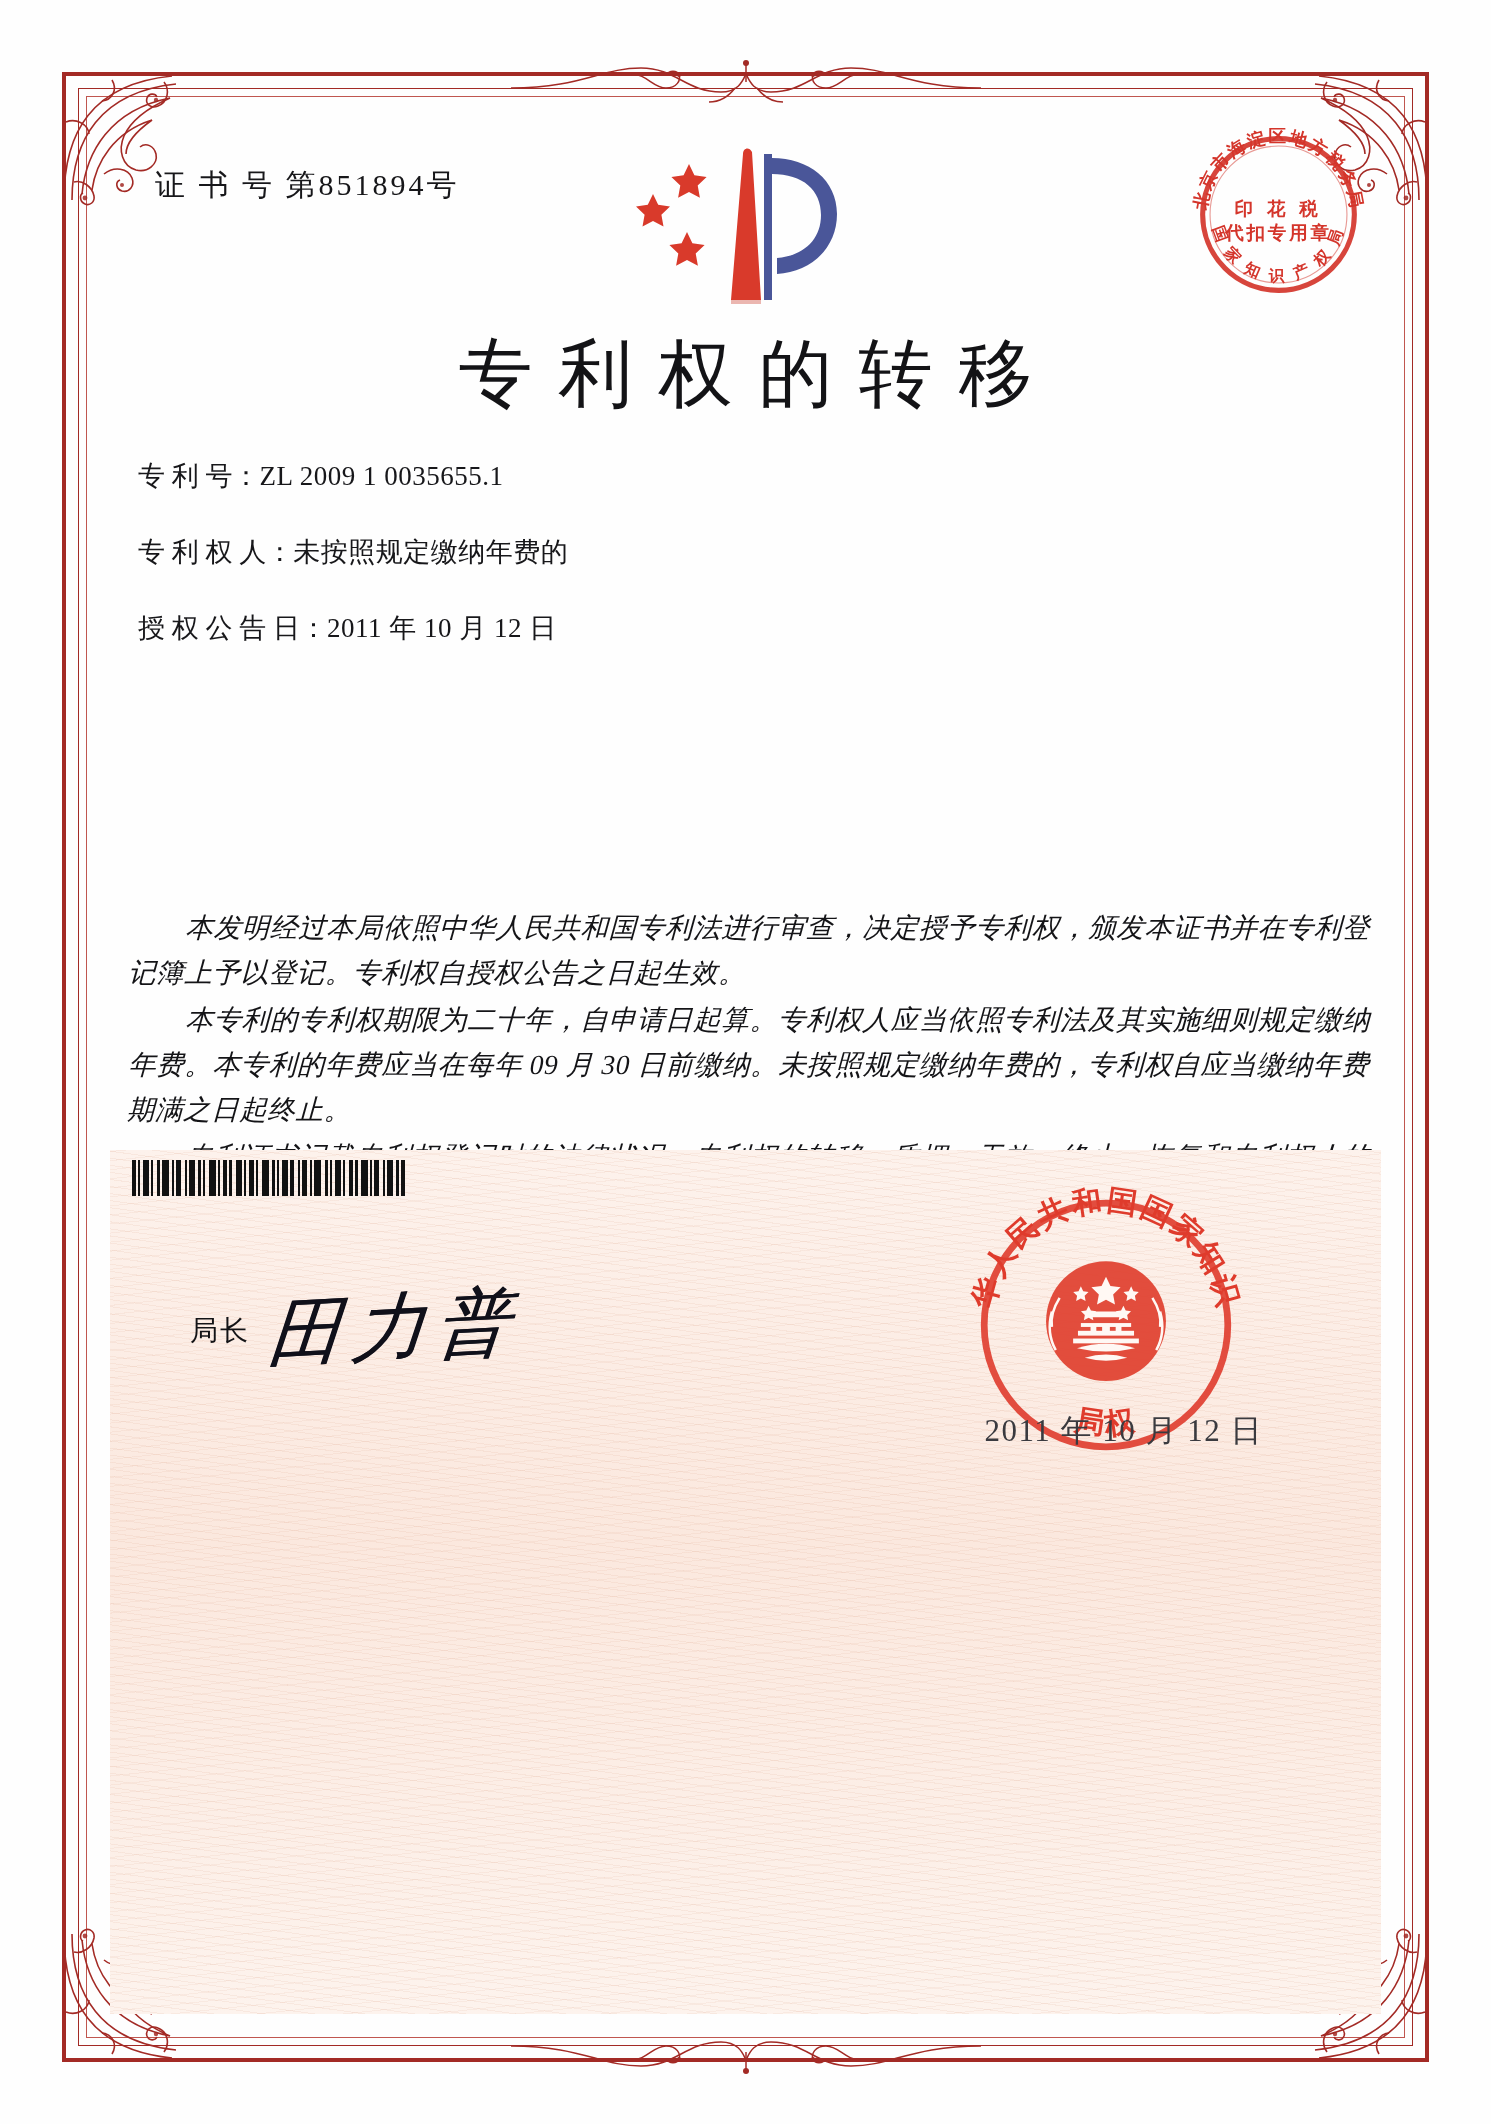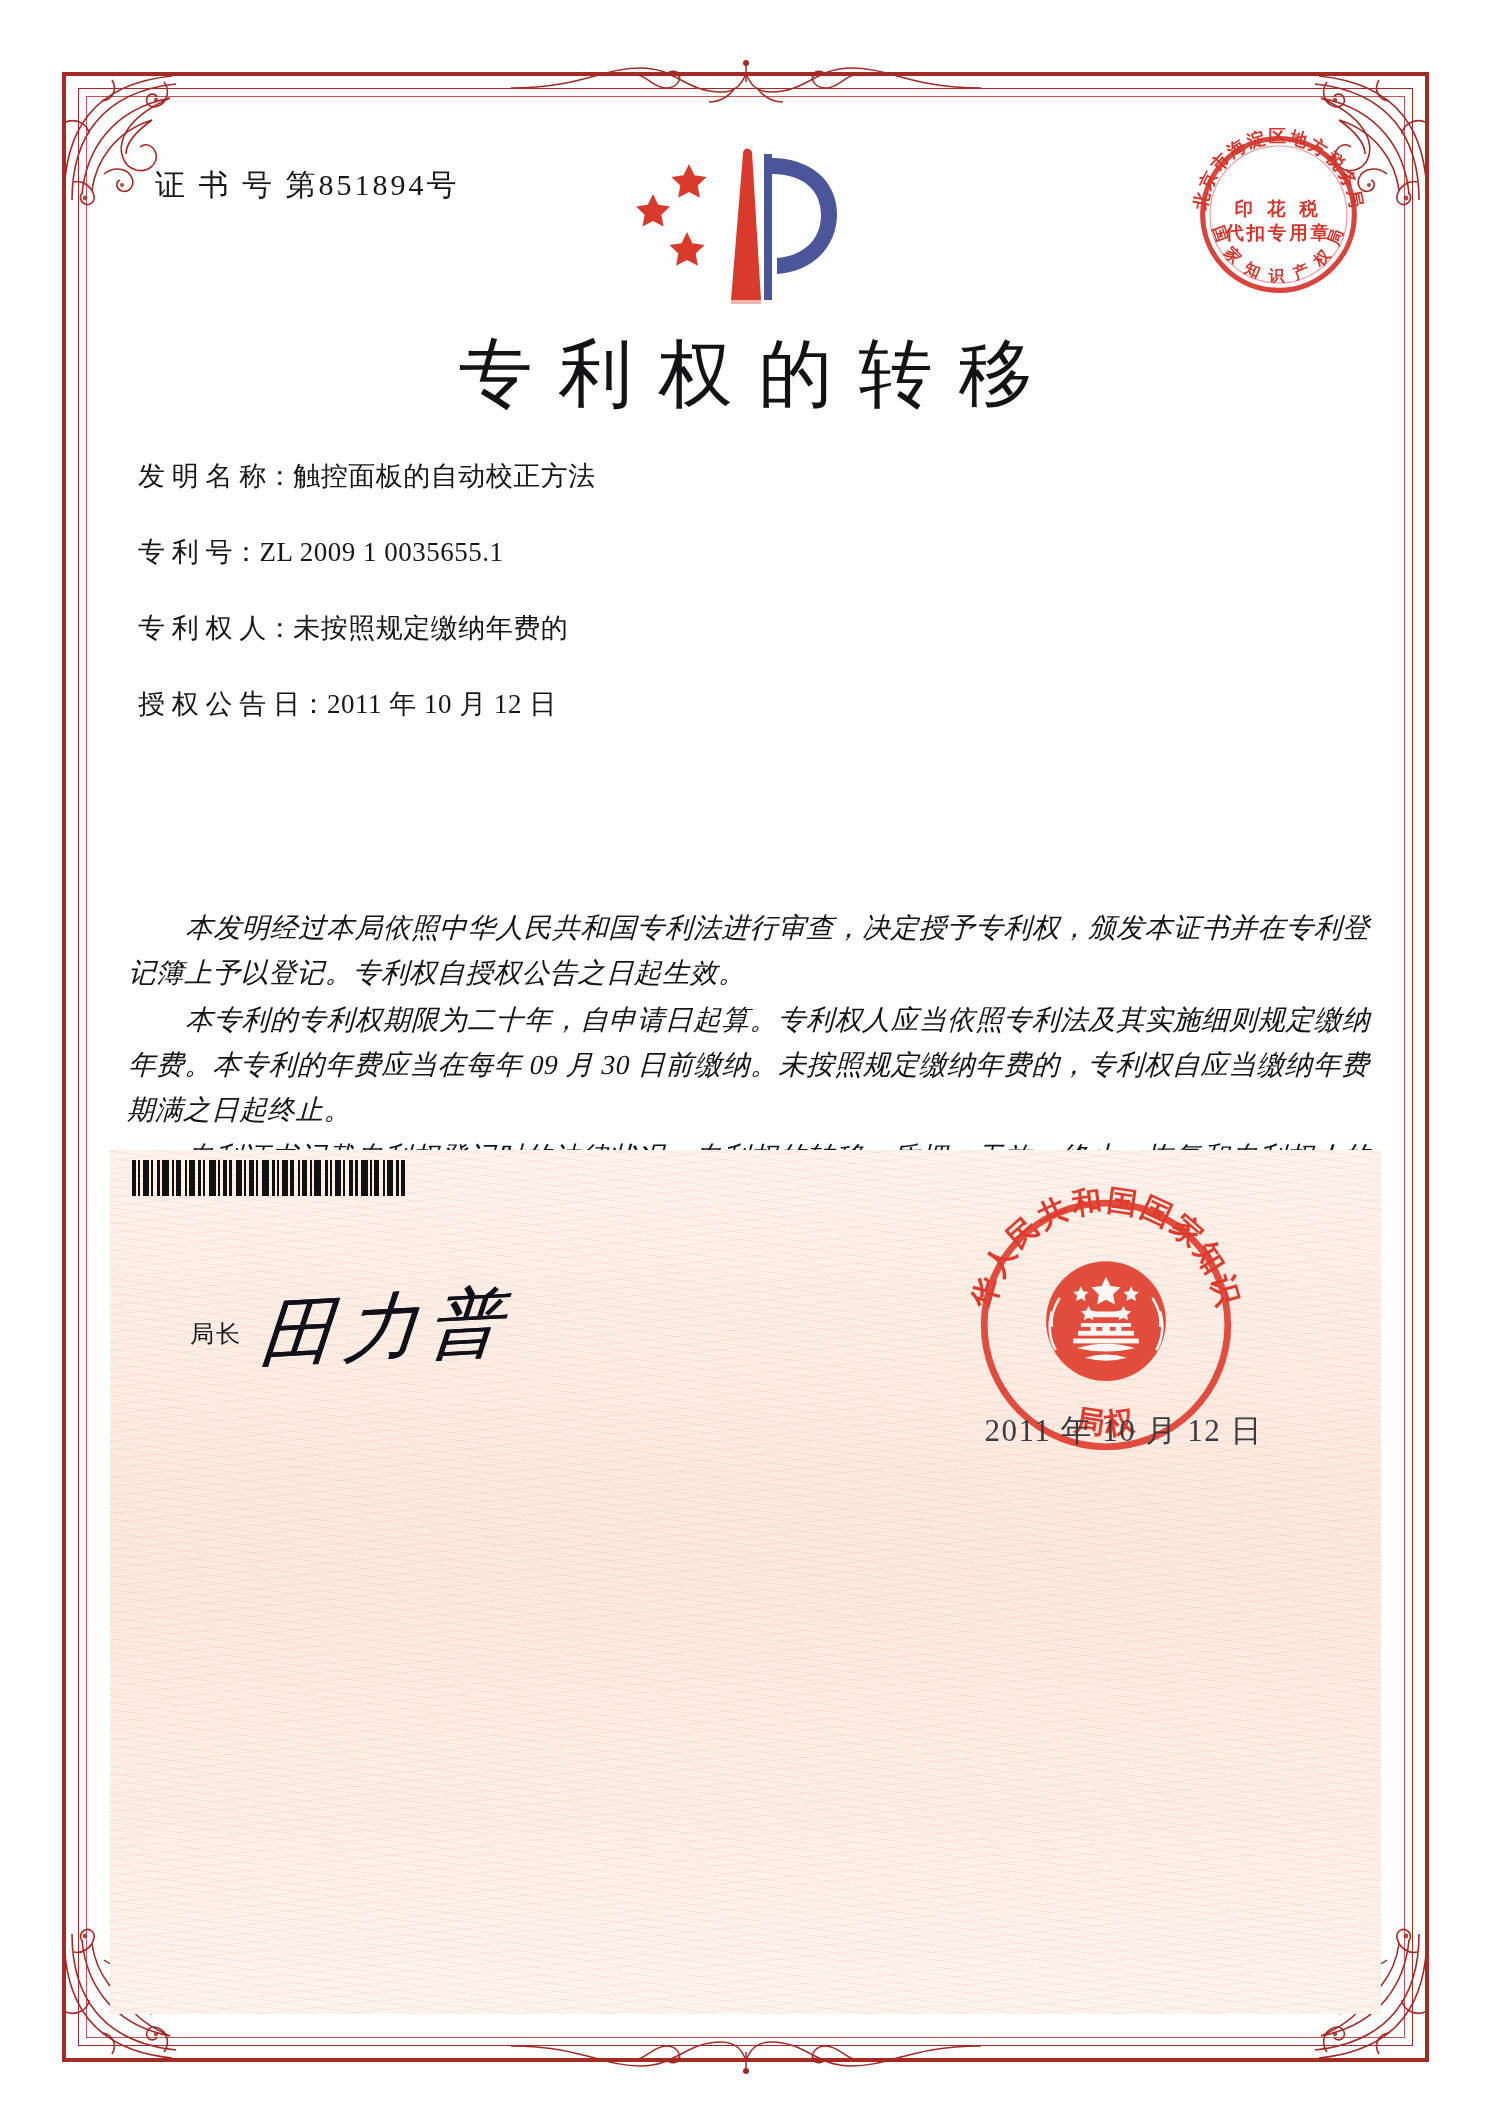--- a/index.html
+++ b/index.html
@@ -126,21 +126,21 @@
       repeating-linear-gradient(8deg, rgba(216,158,130,0.13) 0px, rgba(216,158,130,0.13) 1px, rgba(255,255,255,0) 1px, rgba(255,255,255,0) 7px),
       repeating-linear-gradient(-6deg, rgba(214,150,120,0.10) 0px, rgba(214,150,120,0.10) 1px, rgba(255,255,255,0) 1px, rgba(255,255,255,0) 9px),
       linear-gradient(180deg,#fdf2ec 0%, #fbe8de 45%, #fdf3ed 100%);
     z-index:0;
   }
 
   .sig-block{
     position:absolute;left:80px;top:1180px;
     display:flex;align-items:flex-end;gap:18px;z-index:3;
   }
-  .sig-label{font-size:24px;color:#131316;letter-spacing:2px;padding-bottom:14px;}
+  .sig-label{font-size:28px;color:#131316;letter-spacing:2px;padding-bottom:14px;}
   .signature{
     font-size:74px;
     color:#10101a;
     font-family:"DejaVu Serif",serif;
     font-style:italic;
     letter-spacing:10px;
     transform:rotate(-3deg) skewX(-8deg);
     line-height:1;
     white-space:nowrap;
     text-shadow:0.5px 0 0 #10101a;
@@ -321,24 +321,20 @@
         </text>
         <text x="100" y="100" text-anchor="middle" font-family="'Liberation Serif',serif" font-size="20" font-weight="bold" fill="#d4352b" letter-spacing="5">印 花 税</text>
         <text x="100" y="126" text-anchor="middle" font-family="'Liberation Serif',serif" font-size="20" font-weight="bold" fill="#d4352b" letter-spacing="3">代扣专用章</text>
       </svg>
     </div>
 
     <div class="main-title">专利权的转移</div>
 
     <div class="fields">
 
-      <div class="field-row">
-        <span class="f-label">发 明 名 称：</span>
-        <span class="f-value">触控面板的自动校正方法</span>
-      </div>
 
 
       <div class="field-row">
         <span class="f-label">专    利    号：</span>
         <span class="f-value">ZL 2009 1 0035655.1</span>
       </div>
 
 
       <div class="field-row">
         <span class="f-label">专 利 权 人：</span>

